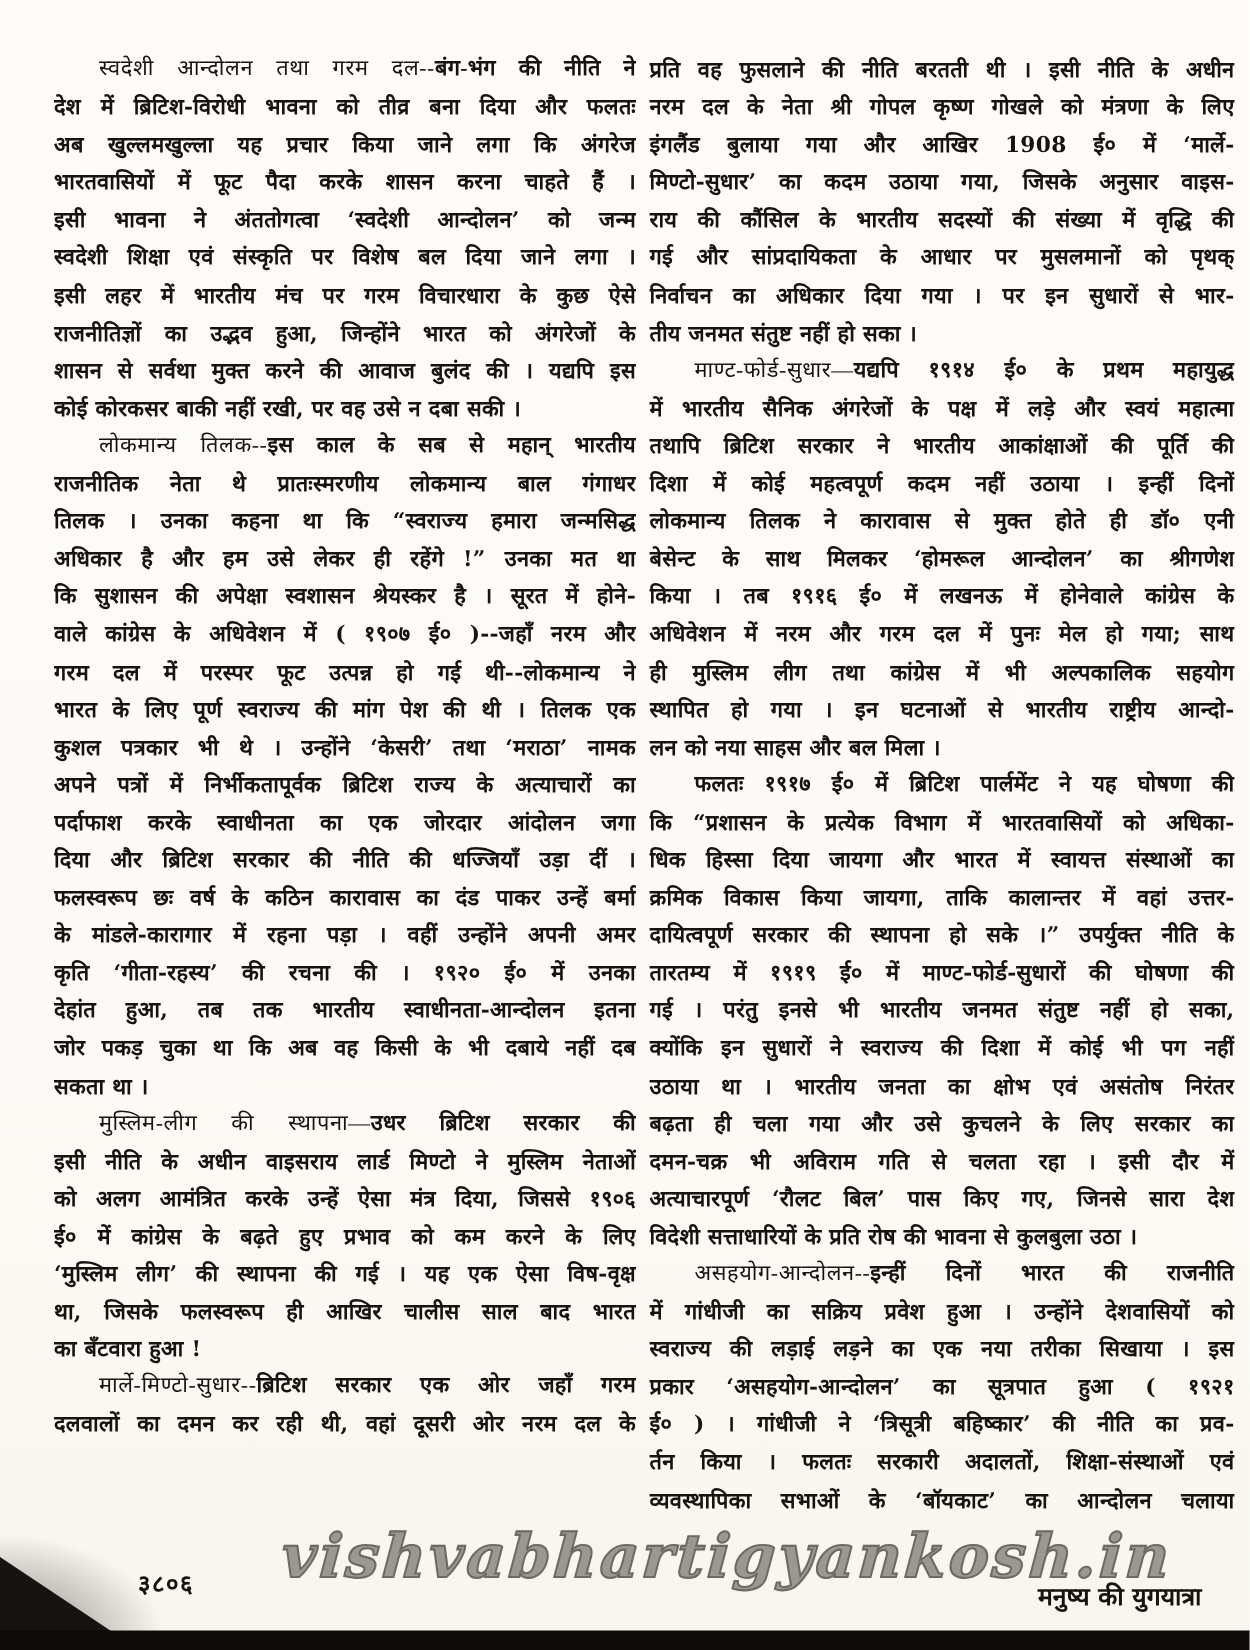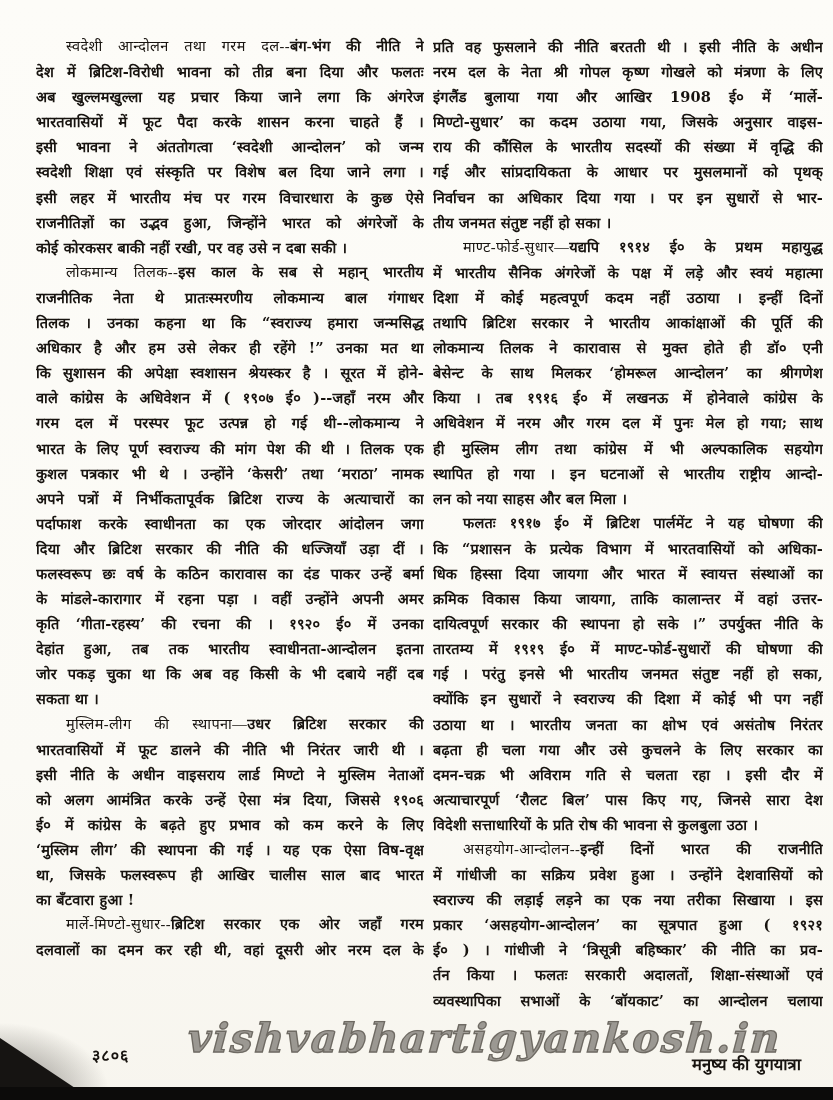--- a/index.html
+++ b/index.html
@@ -75,63 +75,63 @@
 
   <div class="col col-left" id="col-left">
       <p class="line indent"><span class="lead">स्वदेशी आन्दोलन तथा गरम दल--</span>बंग-भंग की नीति ने</p>
       <p class="line">देश में ब्रिटिश-विरोधी भावना को तीव्र बना दिया और फलतः</p>
       <p class="line">अब खुल्लमखुल्ला यह प्रचार किया जाने लगा कि अंगरेज</p>
       <p class="line">भारतवासियों में फूट पैदा करके शासन करना चाहते हैं ।</p>
       <p class="line">इसी भावना ने अंततोगत्वा ‘स्वदेशी आन्दोलन’ को जन्म</p>
       <p class="line">स्वदेशी शिक्षा एवं संस्कृति पर विशेष बल दिया जाने लगा ।</p>
       <p class="line">इसी लहर में भारतीय मंच पर गरम विचारधारा के कुछ ऐसे</p>
       <p class="line">राजनीतिज्ञों का उद्भव हुआ, जिन्होंने भारत को अंगरेजों के</p>
+      <p class="line">शासन से सर्वथा मुक्त करने की आवाज बुलंद की । यद्यपि इस</p>
       <p class="line last">कोई कोरकसर बाकी नहीं रखी, पर वह उसे न दबा सकी ।</p>
       <p class="line indent"><span class="lead">लोकमान्य तिलक--</span>इस काल के सब से महान् भारतीय</p>
       <p class="line">राजनीतिक नेता थे प्रातःस्मरणीय लोकमान्य बाल गंगाधर</p>
       <p class="line">तिलक । उनका कहना था कि “स्वराज्य हमारा जन्मसिद्ध</p>
       <p class="line">अधिकार है और हम उसे लेकर ही रहेंगे !” उनका मत था</p>
       <p class="line">कि सुशासन की अपेक्षा स्वशासन श्रेयस्कर है । सूरत में होने-</p>
       <p class="line">वाले कांग्रेस के अधिवेशन में ( १९०७ ई० )--जहाँ नरम और</p>
       <p class="line">गरम दल में परस्पर फूट उत्पन्न हो गई थी--लोकमान्य ने</p>
       <p class="line">भारत के लिए पूर्ण स्वराज्य की मांग पेश की थी । तिलक एक</p>
       <p class="line">कुशल पत्रकार भी थे । उन्होंने ‘केसरी’ तथा ‘मराठा’ नामक</p>
       <p class="line">अपने पत्रों में निर्भीकतापूर्वक ब्रिटिश राज्य के अत्याचारों का</p>
       <p class="line">पर्दाफाश करके स्वाधीनता का एक जोरदार आंदोलन जगा</p>
       <p class="line">दिया और ब्रिटिश सरकार की नीति की धज्जियाँ उड़ा दीं ।</p>
       <p class="line">फलस्वरूप छः वर्ष के कठिन कारावास का दंड पाकर उन्हें बर्मा</p>
       <p class="line">के मांडले-कारागार में रहना पड़ा । वहीं उन्होंने अपनी अमर</p>
       <p class="line">कृति ‘गीता-रहस्य’ की रचना की । १९२० ई० में उनका</p>
       <p class="line">देहांत हुआ, तब तक भारतीय स्वाधीनता-आन्दोलन इतना</p>
       <p class="line">जोर पकड़ चुका था कि अब वह किसी के भी दबाये नहीं दब</p>
       <p class="line last">सकता था ।</p>
       <p class="line indent"><span class="lead">मुस्लिम-लीग की स्थापना—</span>उधर ब्रिटिश सरकार की</p>
-      <p class="line">भारतवासियों में फूट डालने की नीति भी निरंतर जारी थी ।</p>
       <p class="line">इसी नीति के अधीन वाइसराय लार्ड मिण्टो ने मुस्लिम नेताओं</p>
       <p class="line">को अलग आमंत्रित करके उन्हें ऐसा मंत्र दिया, जिससे १९०६</p>
       <p class="line">ई० में कांग्रेस के बढ़ते हुए प्रभाव को कम करने के लिए</p>
       <p class="line">‘मुस्लिम लीग’ की स्थापना की गई । यह एक ऐसा विष-वृक्ष</p>
       <p class="line">था, जिसके फलस्वरूप ही आखिर चालीस साल बाद भारत</p>
       <p class="line last">का बँटवारा हुआ !</p>
       <p class="line indent"><span class="lead">मार्ले-मिण्टो-सुधार--</span>ब्रिटिश सरकार एक ओर जहाँ गरम</p>
       <p class="line">दलवालों का दमन कर रही थी, वहां दूसरी ओर नरम दल के</p>
     </div>
   <div class="col col-right" id="col-right">
       <p class="line">प्रति वह फुसलाने की नीति बरतती थी । इसी नीति के अधीन</p>
       <p class="line">नरम दल के नेता श्री गोपल कृष्ण गोखले को मंत्रणा के लिए</p>
       <p class="line">इंगलैंड बुलाया गया और आखिर 1908 ई० में ‘मार्ले-</p>
       <p class="line">मिण्टो-सुधार’ का कदम उठाया गया, जिसके अनुसार वाइस-</p>
       <p class="line">राय की कौंसिल के भारतीय सदस्यों की संख्या में वृद्धि की</p>
       <p class="line">गई और सांप्रदायिकता के आधार पर मुसलमानों को पृथक्</p>
       <p class="line">निर्वाचन का अधिकार दिया गया । पर इन सुधारों से भार-</p>
       <p class="line last">तीय जनमत संतुष्ट नहीं हो सका ।</p>
       <p class="line indent"><span class="lead">माण्ट-फोर्ड-सुधार—</span>यद्यपि १९१४ ई० के प्रथम महायुद्ध</p>
       <p class="line">में भारतीय सैनिक अंगरेजों के पक्ष में लड़े और स्वयं महात्मा</p>
+      <p class="line">तथापि ब्रिटिश सरकार ने भारतीय आकांक्षाओं की पूर्ति की</p>
       <p class="line">दिशा में कोई महत्वपूर्ण कदम नहीं उठाया । इन्हीं दिनों</p>
-      <p class="line">तथापि ब्रिटिश सरकार ने भारतीय आकांक्षाओं की पूर्ति की</p>
       <p class="line">लोकमान्य तिलक ने कारावास से मुक्त होते ही डॉ० एनी</p>
       <p class="line">बेसेन्ट के साथ मिलकर ‘होमरूल आन्दोलन’ का श्रीगणेश</p>
       <p class="line">किया । तब १९१६ ई० में लखनऊ में होनेवाले कांग्रेस के</p>
       <p class="line">अधिवेशन में नरम और गरम दल में पुनः मेल हो गया; साथ</p>
       <p class="line">ही मुस्लिम लीग तथा कांग्रेस में भी अल्पकालिक सहयोग</p>
       <p class="line">स्थापित हो गया । इन घटनाओं से भारतीय राष्ट्रीय आन्दो-</p>
       <p class="line last">लन को नया साहस और बल मिला ।</p>
       <p class="line indent">फलतः १९१७ ई० में ब्रिटिश पार्लमेंट ने यह घोषणा की</p>
       <p class="line">कि “प्रशासन के प्रत्येक विभाग में भारतवासियों को अधिका-</p>
       <p class="line">धिक हिस्सा दिया जायगा और भारत में स्वायत्त संस्थाओं का</p>

